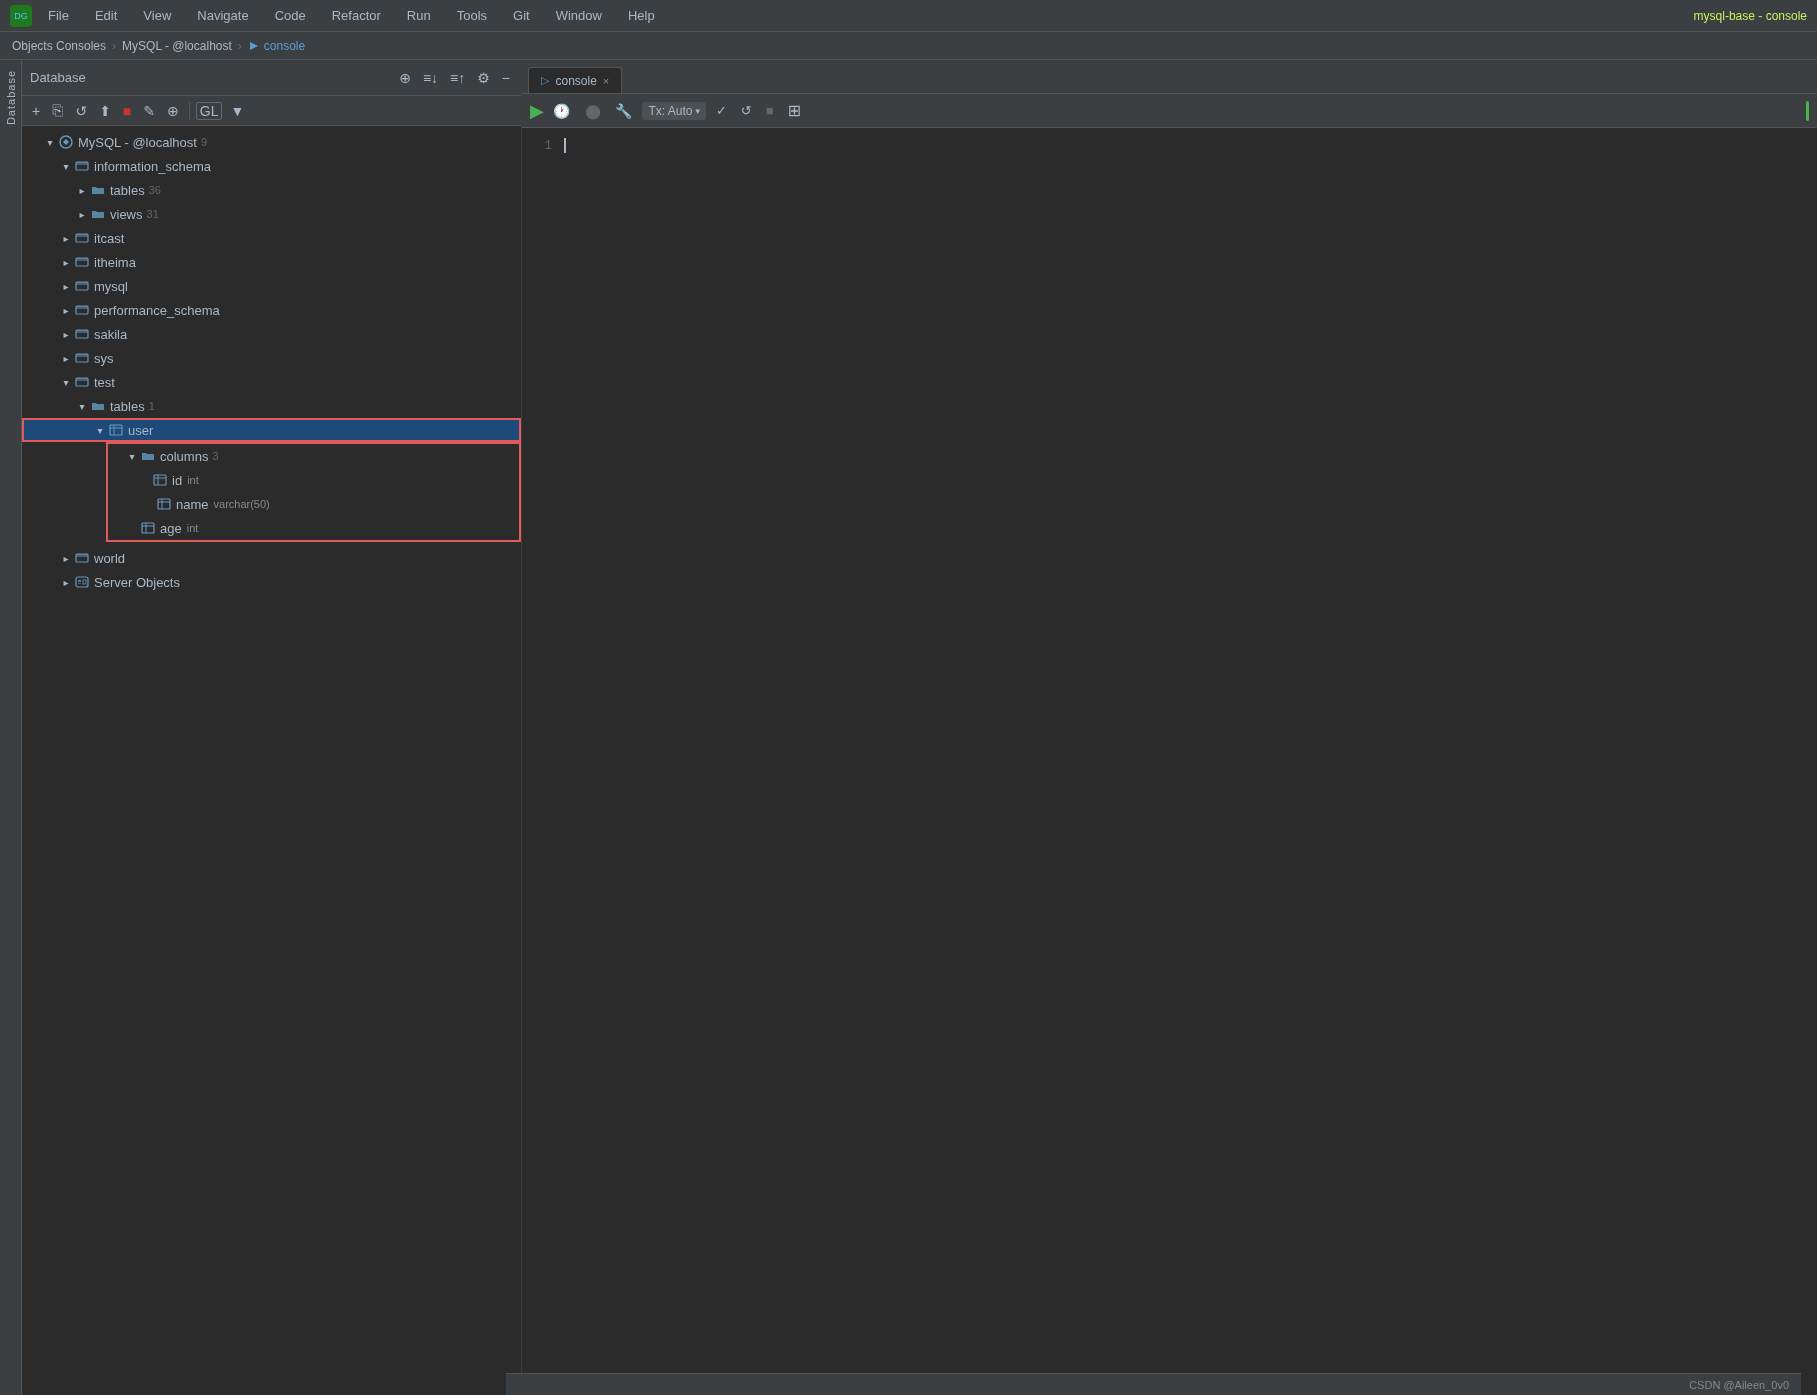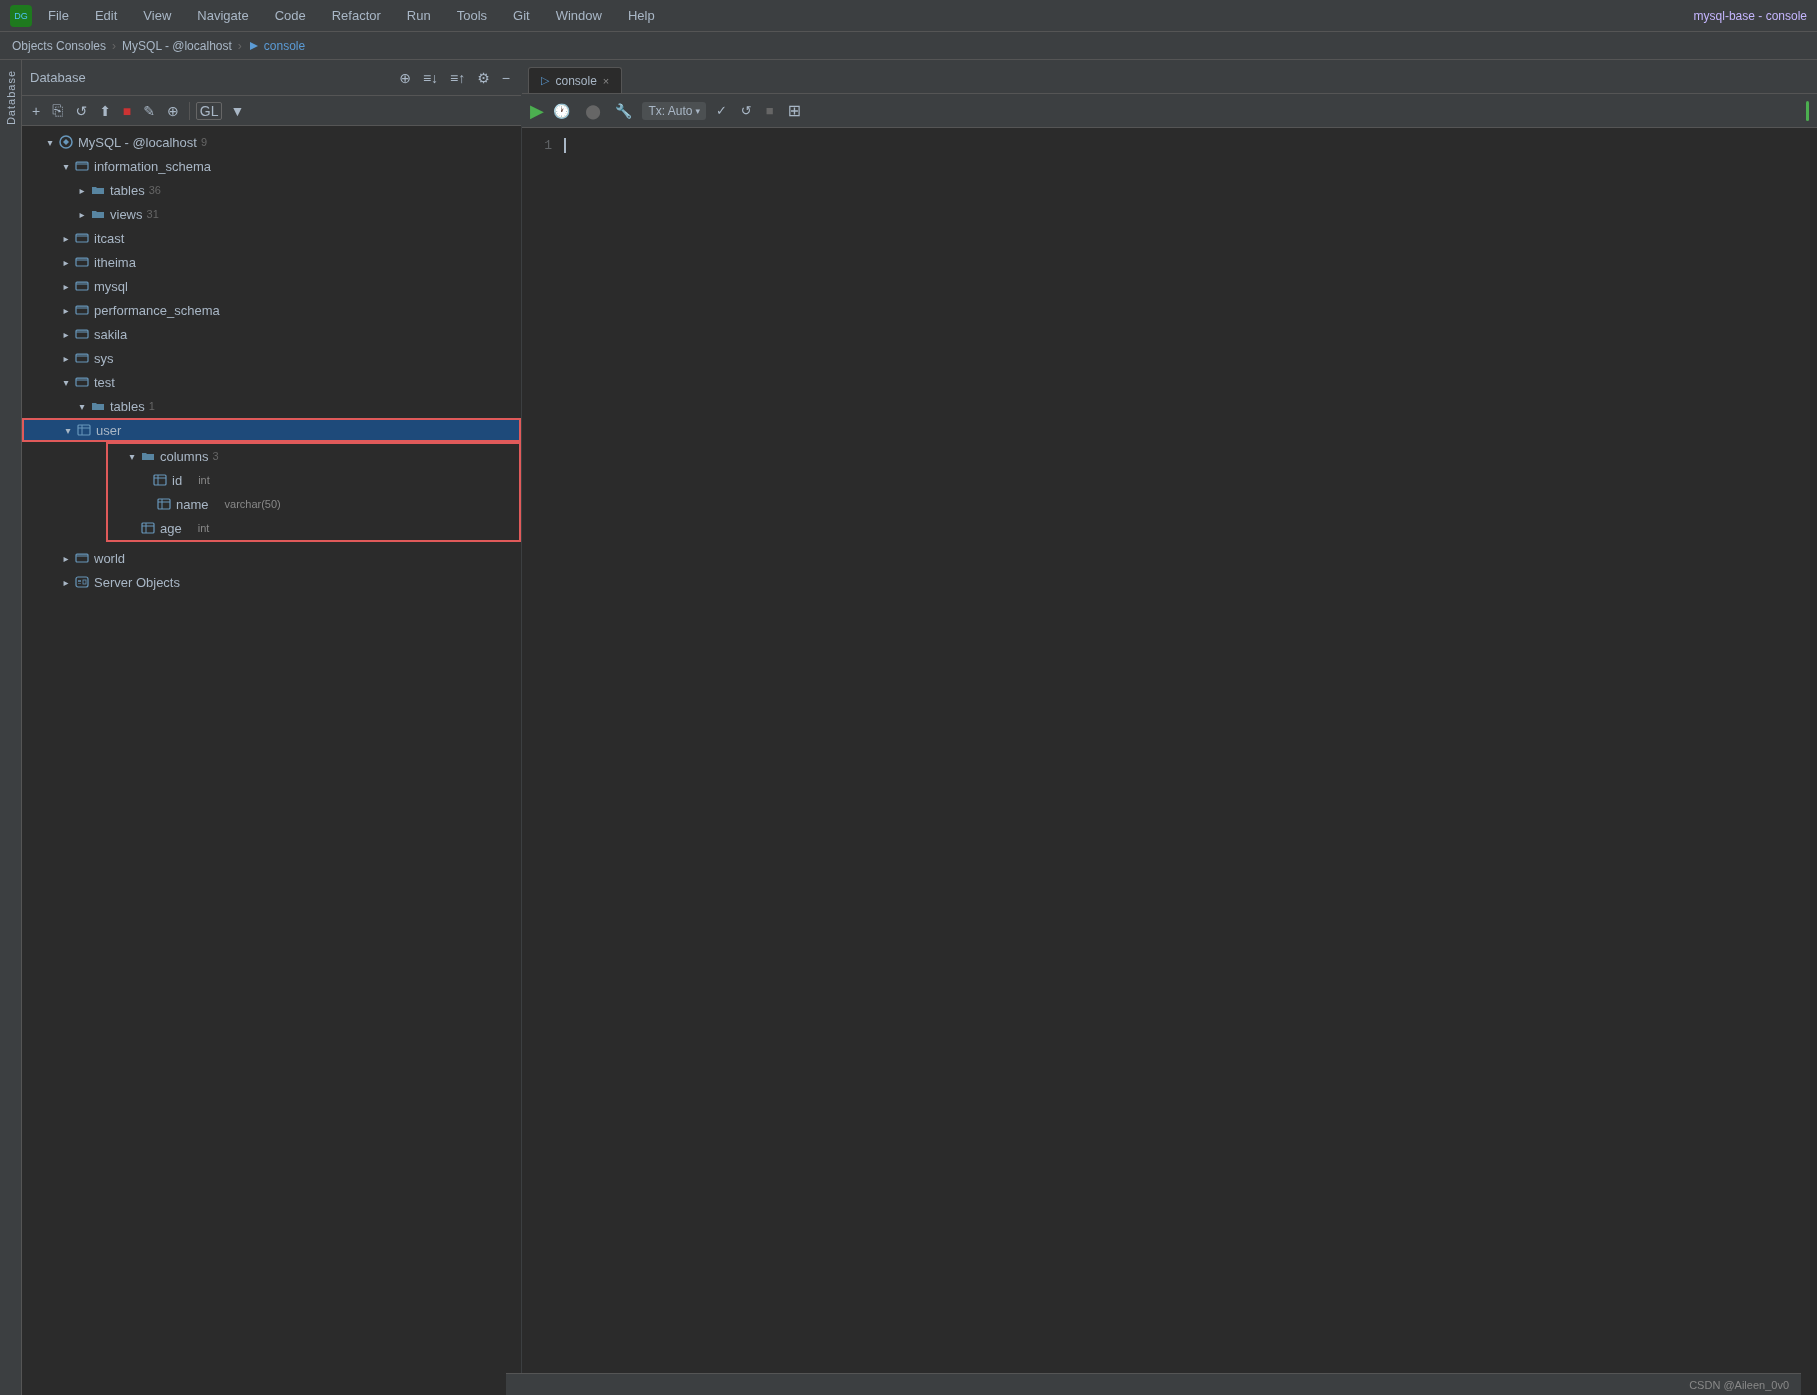--- a/index.html
+++ b/index.html
@@ -41,21 +41,21 @@
       flex: 1;
     }
     .menu-item {
       padding: 2px 8px;
       color: #a9b7c6;
       cursor: pointer;
       border-radius: 3px;
       font-size: 13px;
     }
     .title-text {
-      color: #c4b5fd;
+      color: #bef264;
       font-size: 12px;
       margin-left: auto;
     }
 
     
     .breadcrumb-bar {
       background: #3c3f41;
       height: 28px;
       display: flex;
       align-items: center;
@@ -202,28 +202,28 @@
       font-size: 13px;
     }
     .tree-count {
       color: #666;
       font-size: 11px;
       margin-left: 4px;
     }
     .tree-type {
       color: #888;
       font-size: 11px;
-      margin-left: 16px;
+      margin-left: 5px;
     }
 
     
     .indent-1 { padding-left: 20px; }
     .indent-2 { padding-left: 36px; }
     .indent-3 { padding-left: 52px; }
-    .indent-4 { padding-left: 36px; }
+    .indent-4 { padding-left: 68px; }
 
     
     .right-panel {
       flex: 1;
       display: flex;
       flex-direction: column;
       background: #2b2b2b;
     }
 
     

